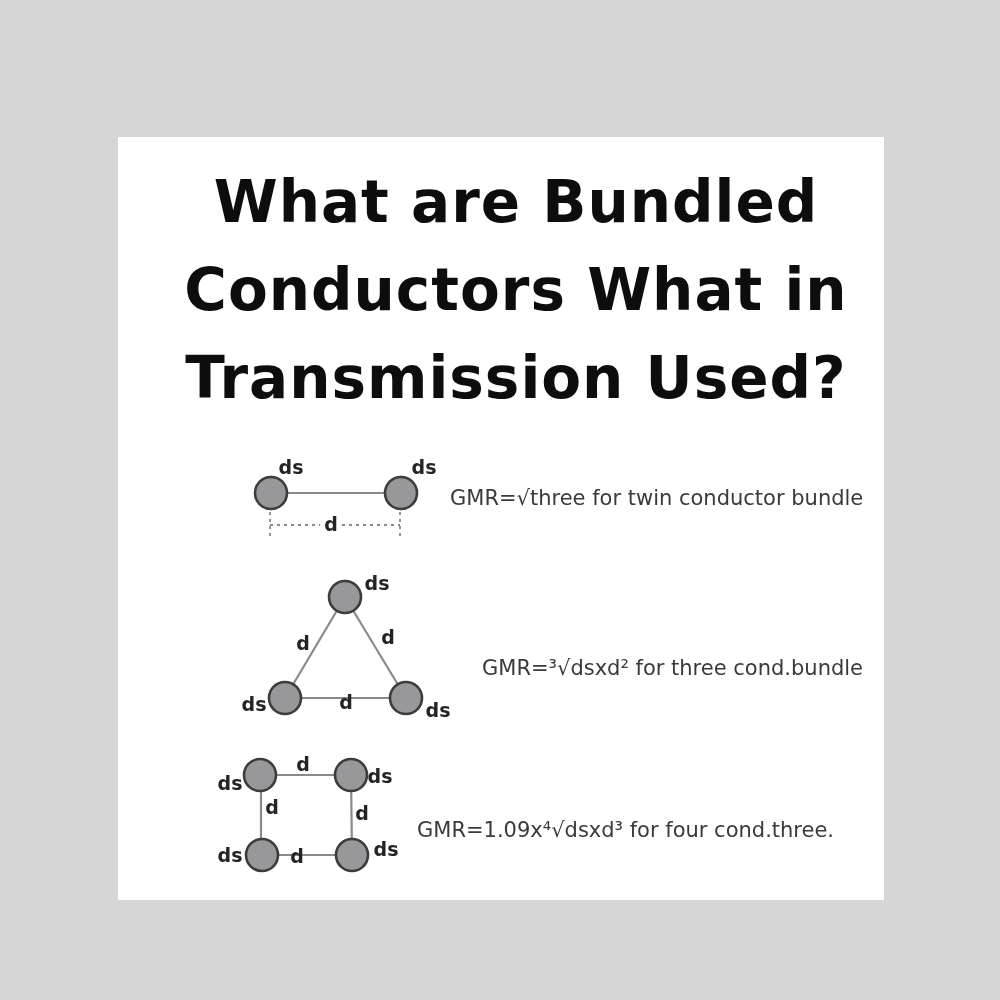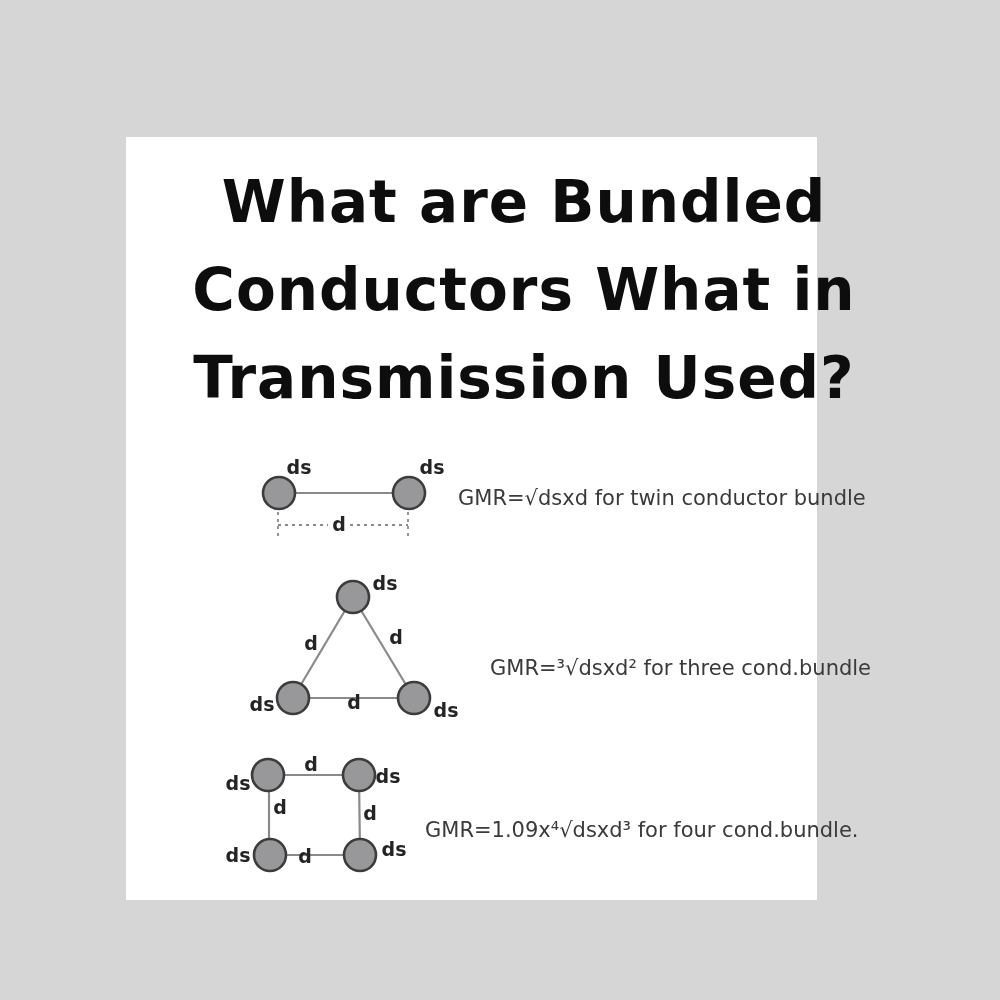--- a/index.html
+++ b/index.html
@@ -4,22 +4,22 @@
 <style>
   html, body {
     margin: 0; padding: 0;
     width: 1000px; height: 1000px;
     overflow: hidden;
     background: var(--page-background, #d6d6d6);
     font-family: "DejaVu Sans", "Liberation Sans", sans-serif;
   }
   .card {
     position: absolute;
-    left: 126px; top: 137px;
-    width: 691px; height: 763px;
+    left: 118px; top: 137px;
+    width: 766px; height: 763px;
     background: var(--card-background, #ffffff);
   }
   .title {
     position: absolute;
     left: 28px; top: 21px; width: 740px;
     text-align: center;
     font-weight: bold;
     font-size: 58px;
     line-height: 88px;
     letter-spacing: 1px;
@@ -77,21 +77,21 @@
       <circle class="conductor" cx="171" cy="43" r="16"></circle>
       <line class="dim-line" x1="40" y1="62" x2="40" y2="90"></line>
       <line class="dim-line" x1="170" y1="62" x2="170" y2="90"></line>
       <line class="dim-line" x1="40" y1="75" x2="90" y2="75"></line>
       <line class="dim-line" x1="112" y1="75" x2="170" y2="75"></line>
       <text class="geom-label" x="61" y="24" text-anchor="middle">ds</text>
       <text class="geom-label" x="194" y="24" text-anchor="middle">ds</text>
       <text class="geom-label" x="101" y="81" text-anchor="middle">d</text>
     </svg>
   </div>
-  <div class="formula" style="left:332px; top:347px;">GMR=√dsxd for twin conductor bundle</div>
+  <div class="formula" style="left:332px; top:347px;">GMR=√three for twin conductor bundle</div>
 
   <div class="diagram" style="left:112px; top:433px;">
     <svg width="240" height="165" viewBox="0 0 240 165">
       <line class="conn-line" x1="115" y1="27" x2="55" y2="128"></line>
       <line class="conn-line" x1="115" y1="27" x2="176" y2="128"></line>
       <line class="conn-line" x1="55" y1="128" x2="176" y2="128"></line>
       <circle class="conductor" cx="115" cy="27" r="16"></circle>
       <circle class="conductor" cx="55" cy="128" r="16"></circle>
       <circle class="conductor" cx="176" cy="128" r="16"></circle>
       <text class="geom-label" x="147" y="20" text-anchor="middle">ds</text>
@@ -117,15 +117,15 @@
       <text class="geom-label" x="93" y="26" text-anchor="middle">d</text>
       <text class="geom-label" x="20" y="45" text-anchor="middle">ds</text>
       <text class="geom-label" x="170" y="38" text-anchor="middle">ds</text>
       <text class="geom-label" x="62" y="69" text-anchor="middle">d</text>
       <text class="geom-label" x="152" y="75" text-anchor="middle">d</text>
       <text class="geom-label" x="20" y="117" text-anchor="middle">ds</text>
       <text class="geom-label" x="87" y="118" text-anchor="middle">d</text>
       <text class="geom-label" x="176" y="111" text-anchor="middle">ds</text>
     </svg>
   </div>
-  <div class="formula" style="left:299px; top:679px;">GMR=1.09x⁴√dsxd³ for four cond.bundle.</div>
+  <div class="formula" style="left:299px; top:679px;">GMR=1.09x⁴√dsxd³ for four cond.three.</div>
 
 </div>
 
 </body></html>

